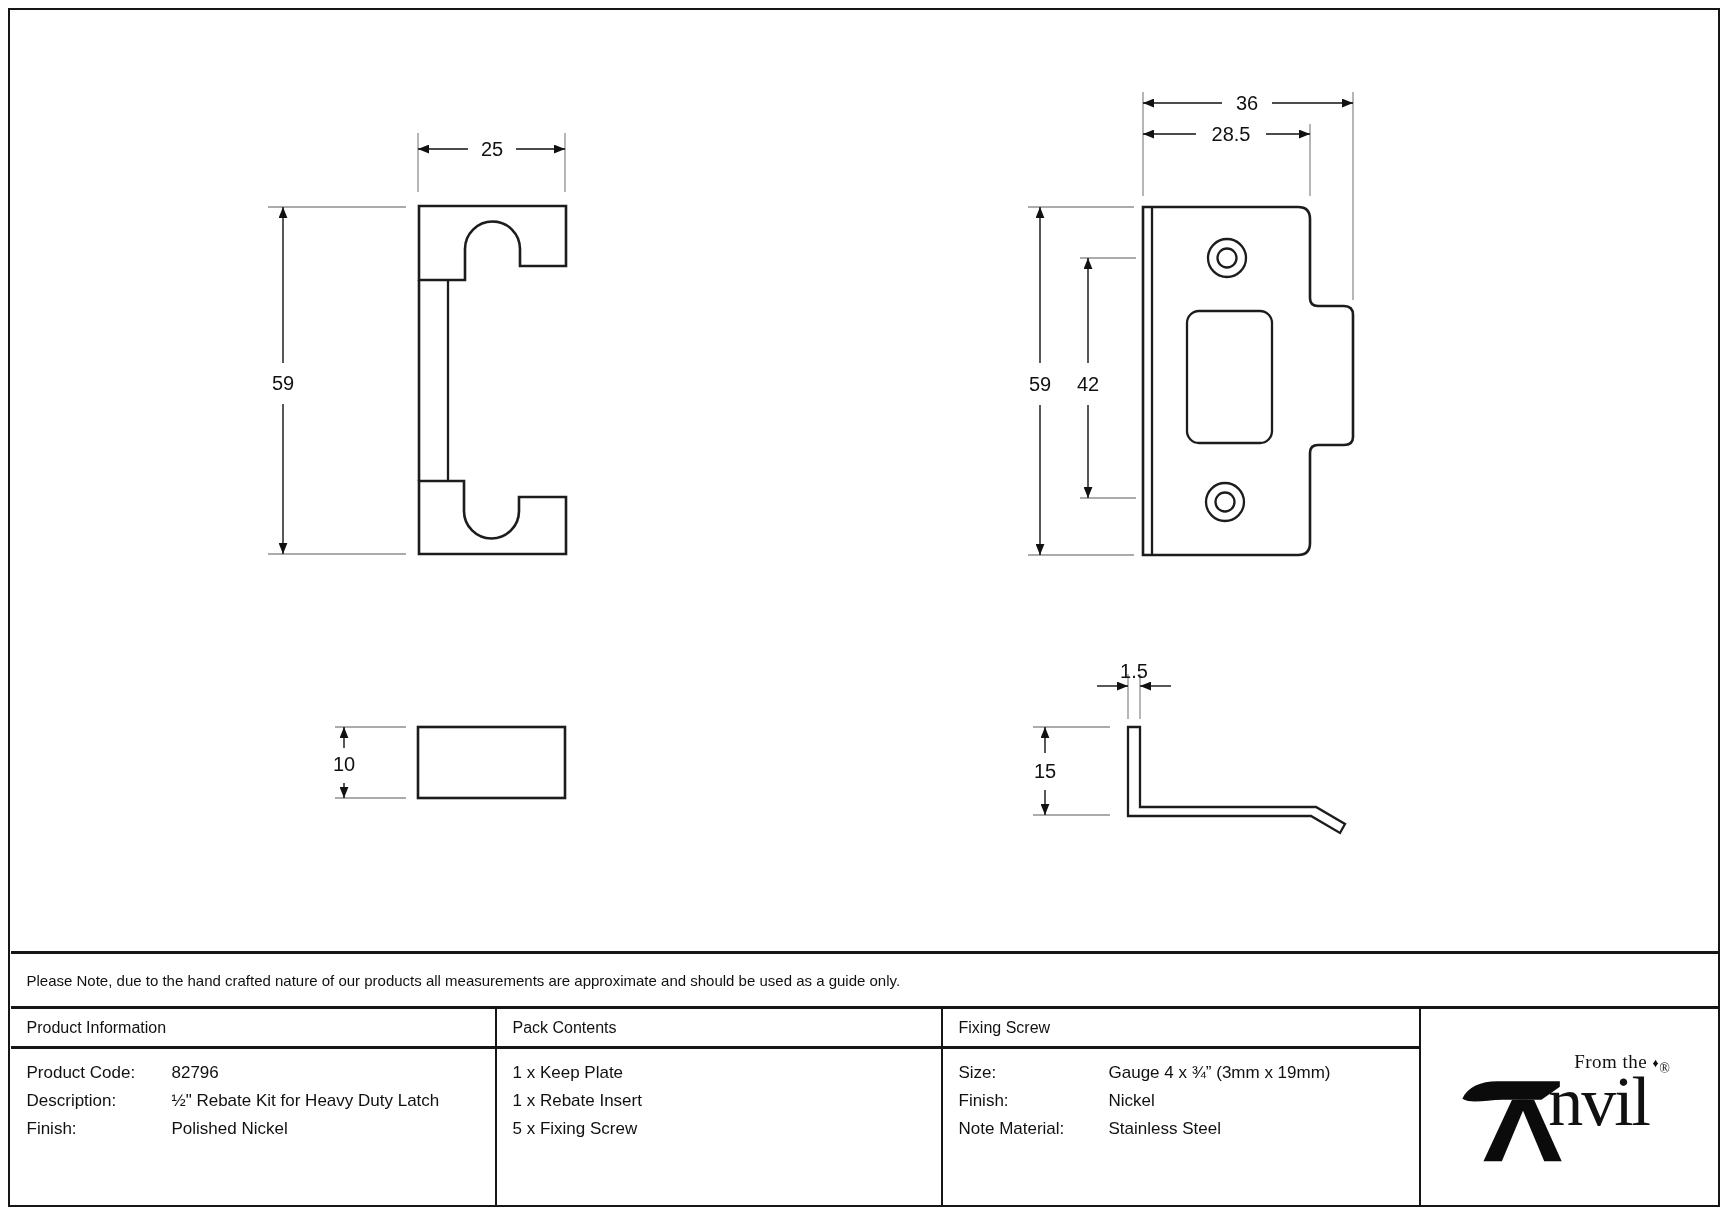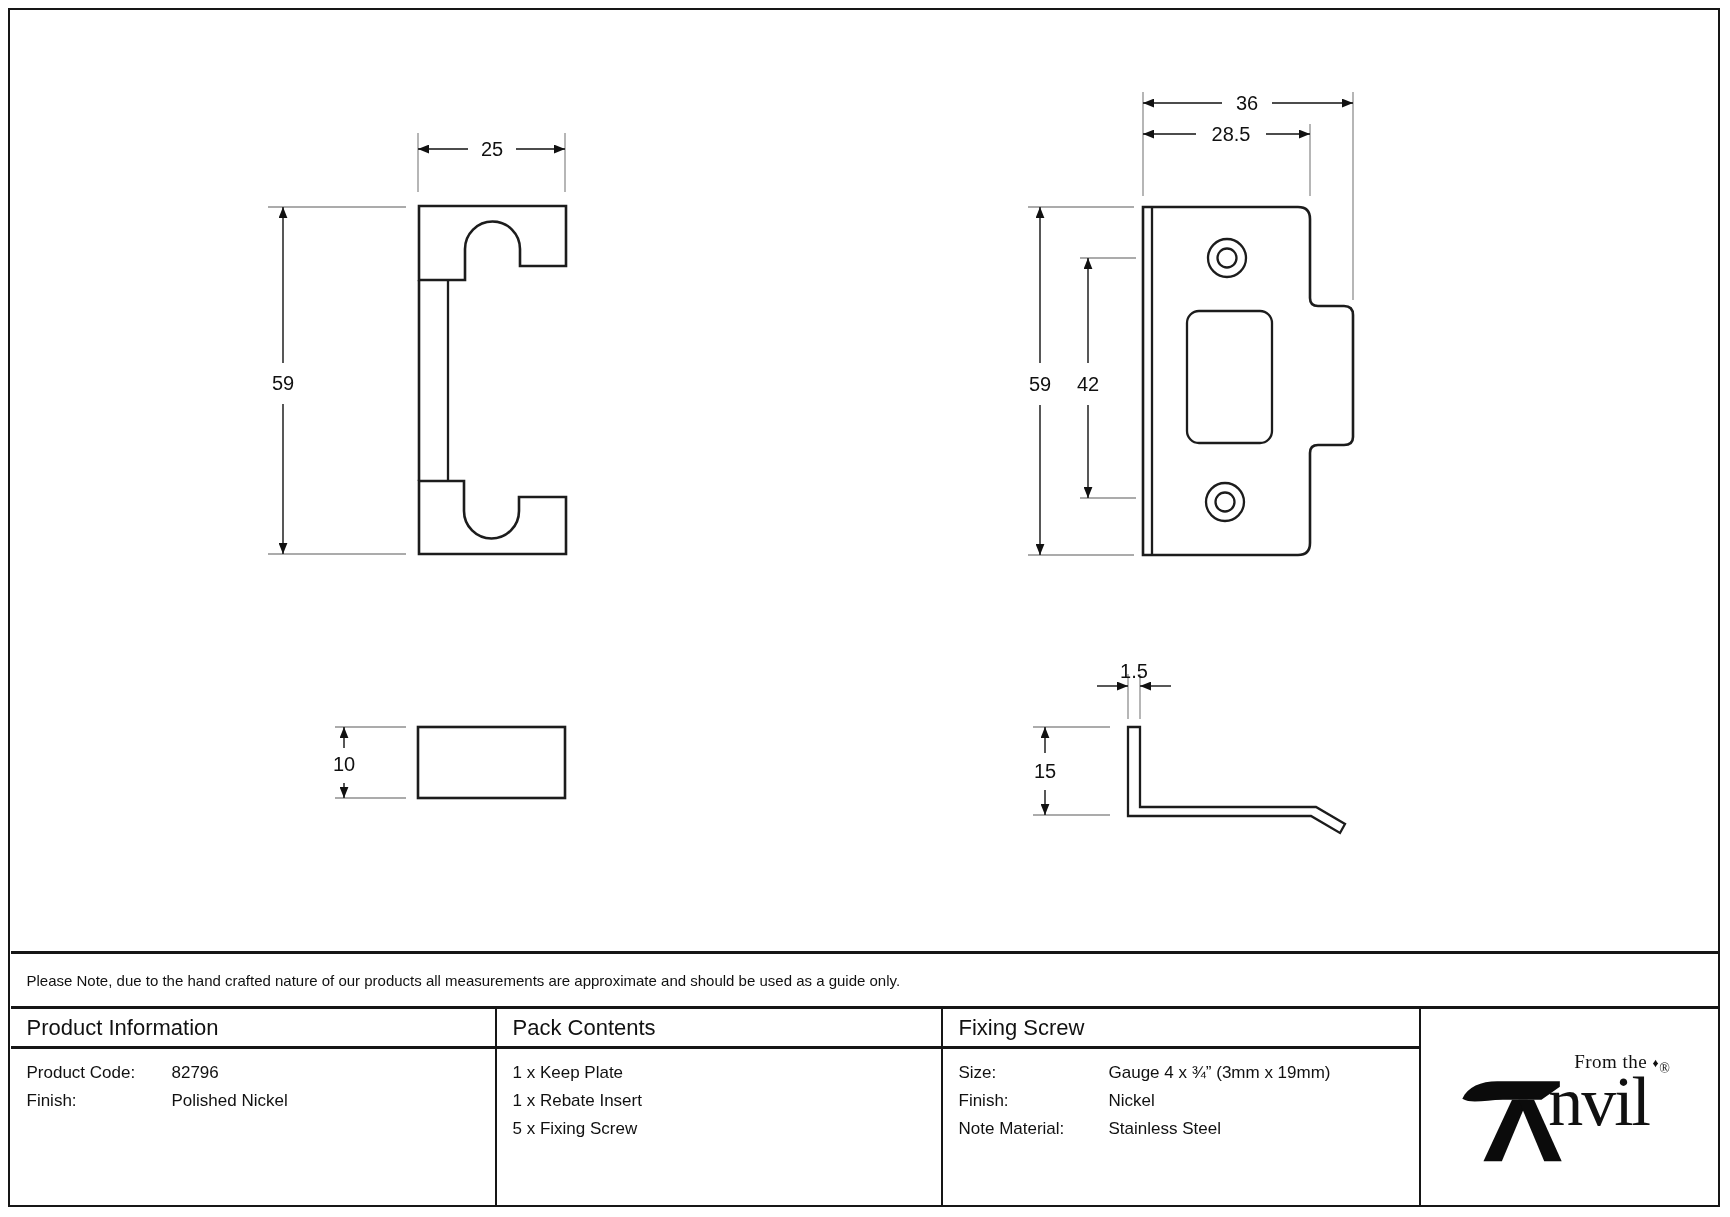--- a/index.html
+++ b/index.html
@@ -18,21 +18,21 @@
             padding-left:16px;box-sizing:border-box;font-size:15px;}
   .info-table{position:absolute;left:10.5px;top:1006px;width:1709px;height:200.5px;
               border-top:3.5px solid #161616;display:flex;box-sizing:border-box;}
   .col{box-sizing:border-box;height:100%;}
   .col-product{width:484px;}
   .col-pack{width:446px;border-left:2.5px solid #161616;}
   .col-screw{width:478px;border-left:2.5px solid #161616;}
   .col-logo{flex:1;border-left:2.5px solid #161616;display:flex;
             align-items:center;justify-content:center;}
   .cell-header{height:40px;border-bottom:3px solid #161616;display:flex;
-               align-items:center;padding-left:16px;font-size:22px;box-sizing:border-box;}
+               align-items:center;padding-left:16px;font-size:16px;box-sizing:border-box;}
   .cell-body{padding:10px 0 0 16px;font-size:17px;}
   .kv-row{display:flex;line-height:28px;}
   .kv-label{width:145px;flex:none;}
   .col-screw .kv-label{width:150px;}
   .list-item{line-height:28px;}
   .logo{position:relative;display:flex;align-items:flex-start;padding-right:10px;}
   .anvil-icon{margin-top:22px;flex:none;}
   .anvil-icon path{fill:#0b0b0b;}
   .logo-text{margin-left:-16px;}
   .logo-tagline{font-family:"Liberation Serif",serif;font-size:19px;
@@ -142,20 +142,24 @@
     <div class="col col-product">
       <div class="cell-header">
         <span>Product Information</span>
       </div>
       <div class="cell-body">
         <div class="kv-row">
           <span class="kv-label">Product Code:</span>
           <span class="kv-value">82796</span>
         </div>
         <div class="kv-row">
+          <span class="kv-label">Description:</span>
+          <span class="kv-value">½" Rebate Kit for Heavy Duty Latch</span>
+        </div>
+        <div class="kv-row">
           <span class="kv-label">Finish:</span>
           <span class="kv-value">Polished Nickel</span>
         </div>
       </div>
     </div>
 
     <div class="col col-pack">
       <div class="cell-header">
         <span>Pack Contents</span>
       </div>

